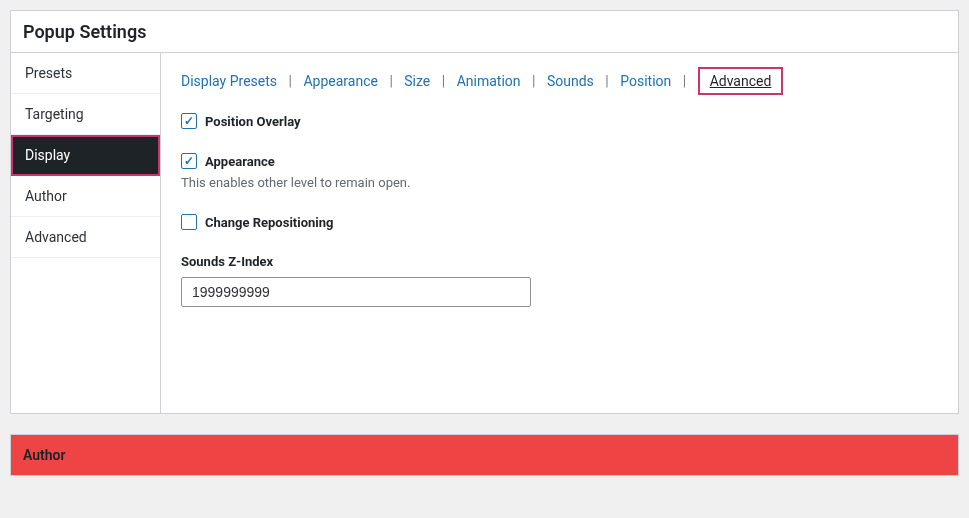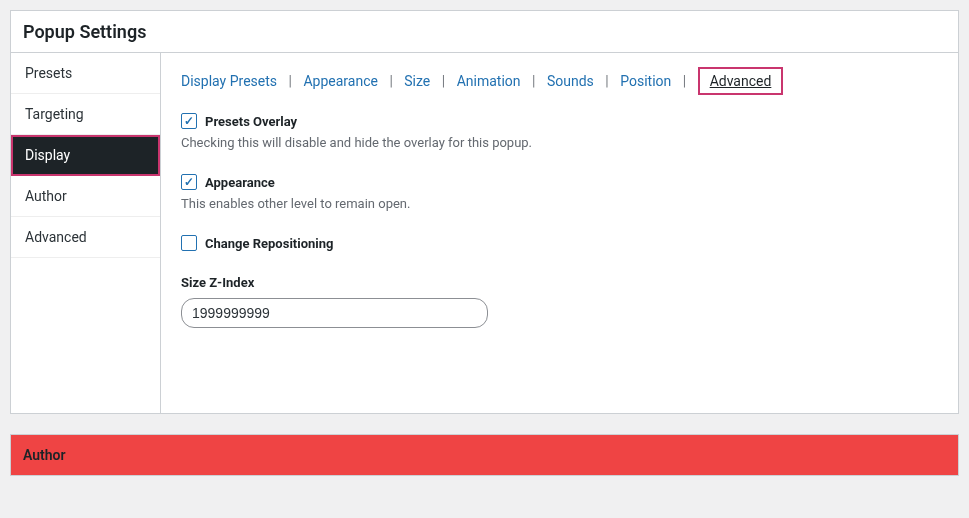--- a/index.html
+++ b/index.html
@@ -112,24 +112,24 @@
       font-size: 13px;
       color: #646970;
     }
     .field-label {
       font-weight: 700;
       font-size: 13px;
       color: #1d2327;
       margin-bottom: 8px;
     }
     .text-input {
-      width: 307px;
+      width: 350px;
       padding: 6px 10px;
       border: 1px solid #8c8f94;
-      border-radius: 13px;
+      border-radius: 2px;
       font-size: 14px;
       color: #2c3338;
       margin-bottom: 6px;
     }
     .author-panel {
       background: #ef4444;
       border: 1px solid #ccd0d4;
     }
     .author-header {
       padding: 12px 12px;
@@ -179,23 +179,22 @@
         <span class="subtab-active-wrap">
           <a class="subtab-active">Advanced</a>
         </span>
       </div>
 
       <div class="option-block">
         <div class="option-row">
           <span class="checkbox checked">
             <span class="check">✓</span>
           </span>
-          <span class="option-label">Presets Overlay</span>
+          <span class="option-label">Position Overlay</span>
         </div>
-        <div class="option-desc">Checking this will disable and hide the overlay for this popup.</div>
       </div>
 
       <div class="option-block">
         <div class="option-row">
           <span class="checkbox checked">
             <span class="check">✓</span>
           </span>
           <span class="option-label">Appearance</span>
         </div>
         <div class="option-desc">This enables other level to remain open.</div>
@@ -204,21 +203,21 @@
       <div class="option-block">
         <div class="option-row">
           <span class="checkbox">
             
           </span>
           <span class="option-label">Change Repositioning</span>
         </div>
       </div>
 
       <div class="option-block">
-        <div class="field-label">Size Z-Index</div>
+        <div class="field-label">Sounds Z-Index</div>
         <input type="text" class="text-input" value="1999999999" style="">
       </div>
     </div>
   </div>
 </div>
 
 <div class="author-panel">
   <div class="author-header">Author</div>
 </div>
 

